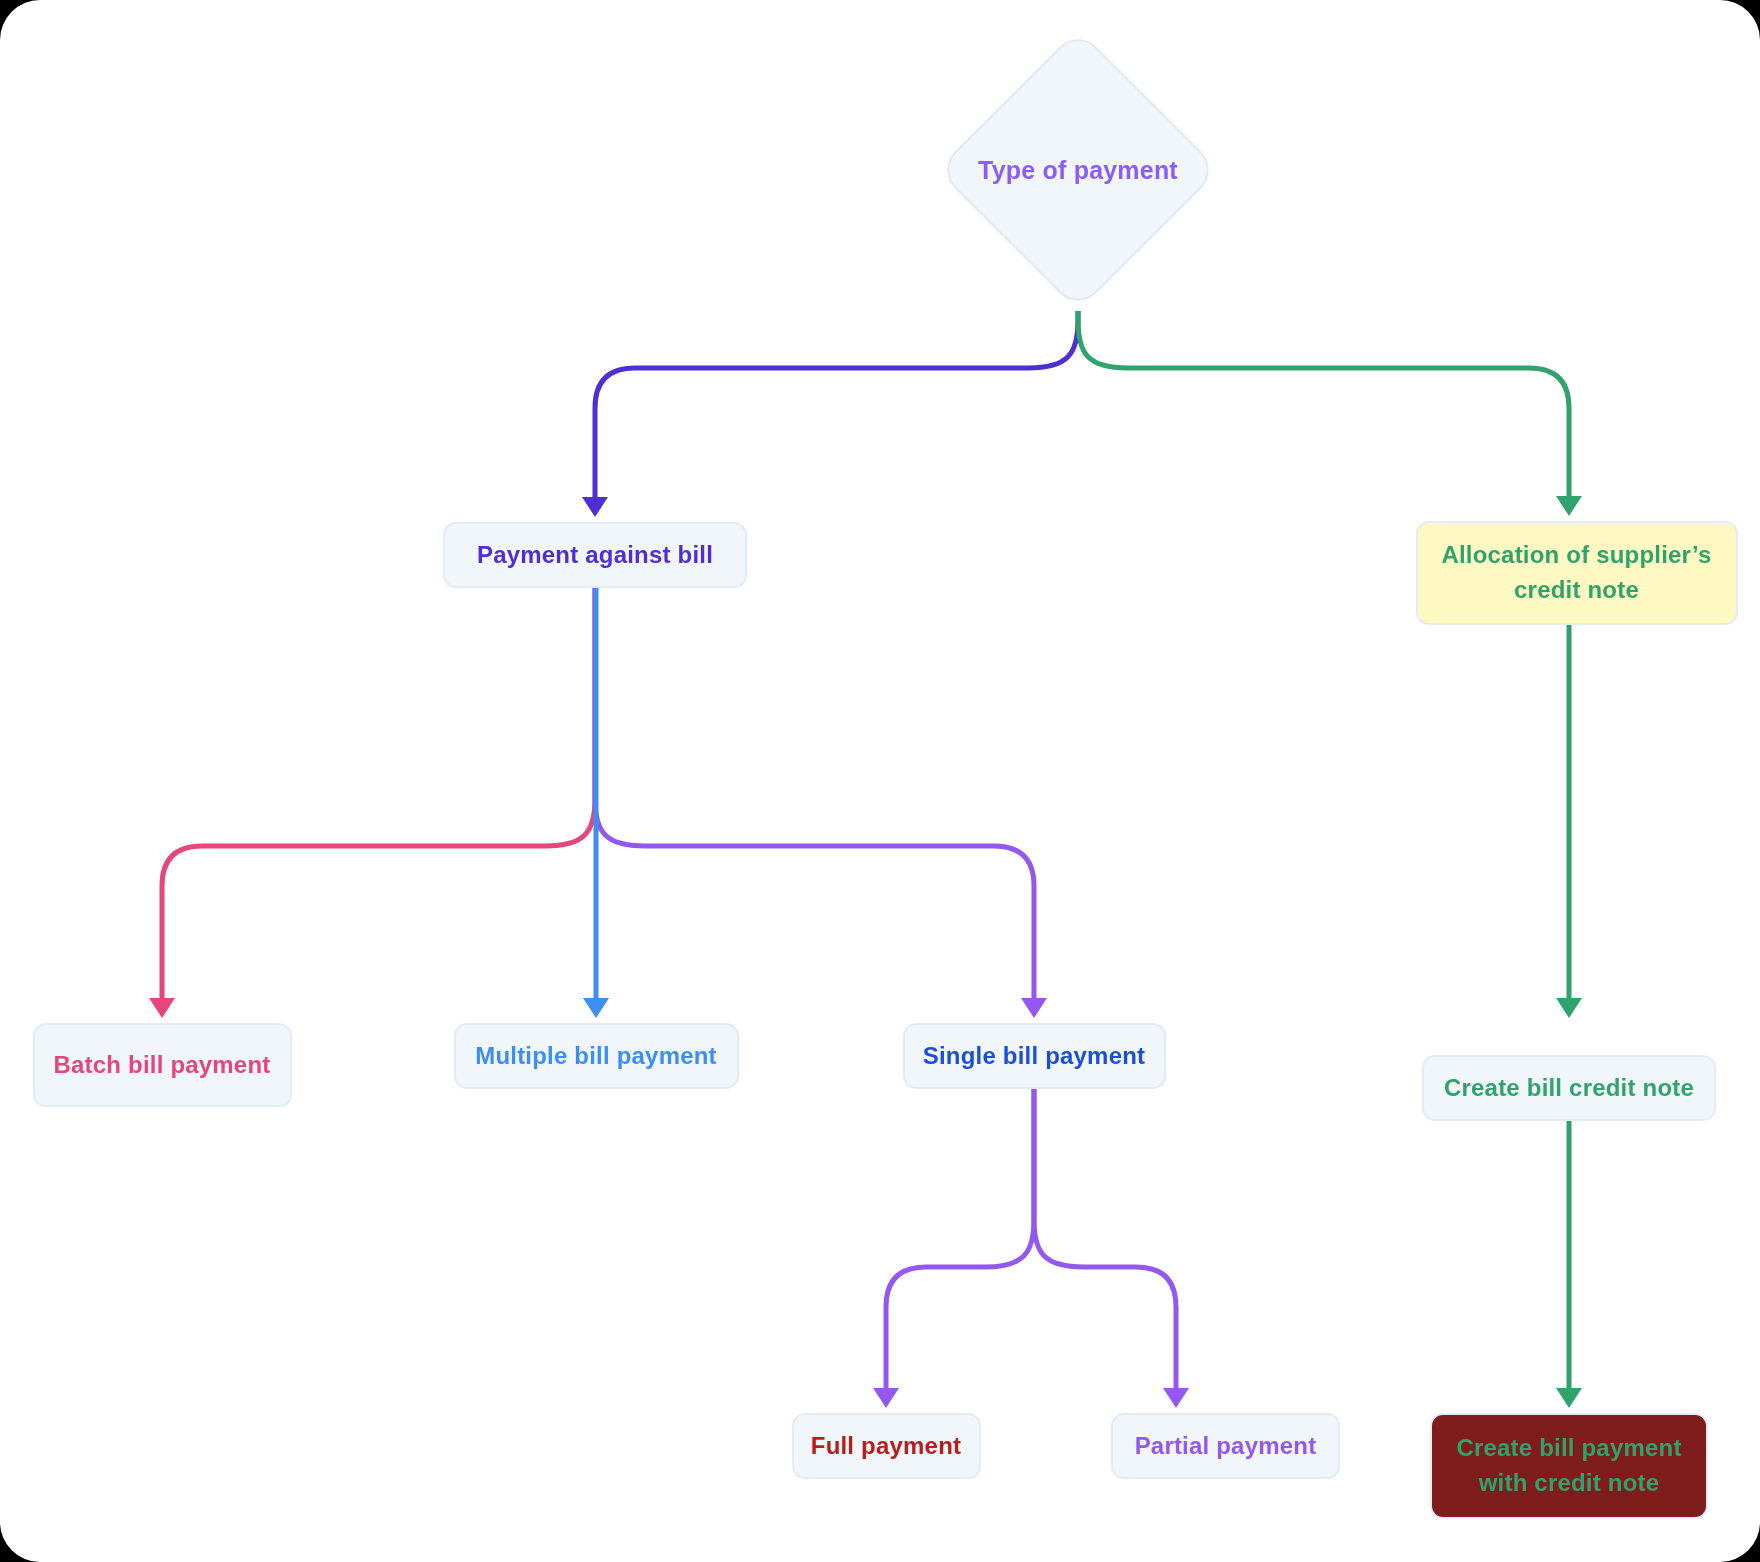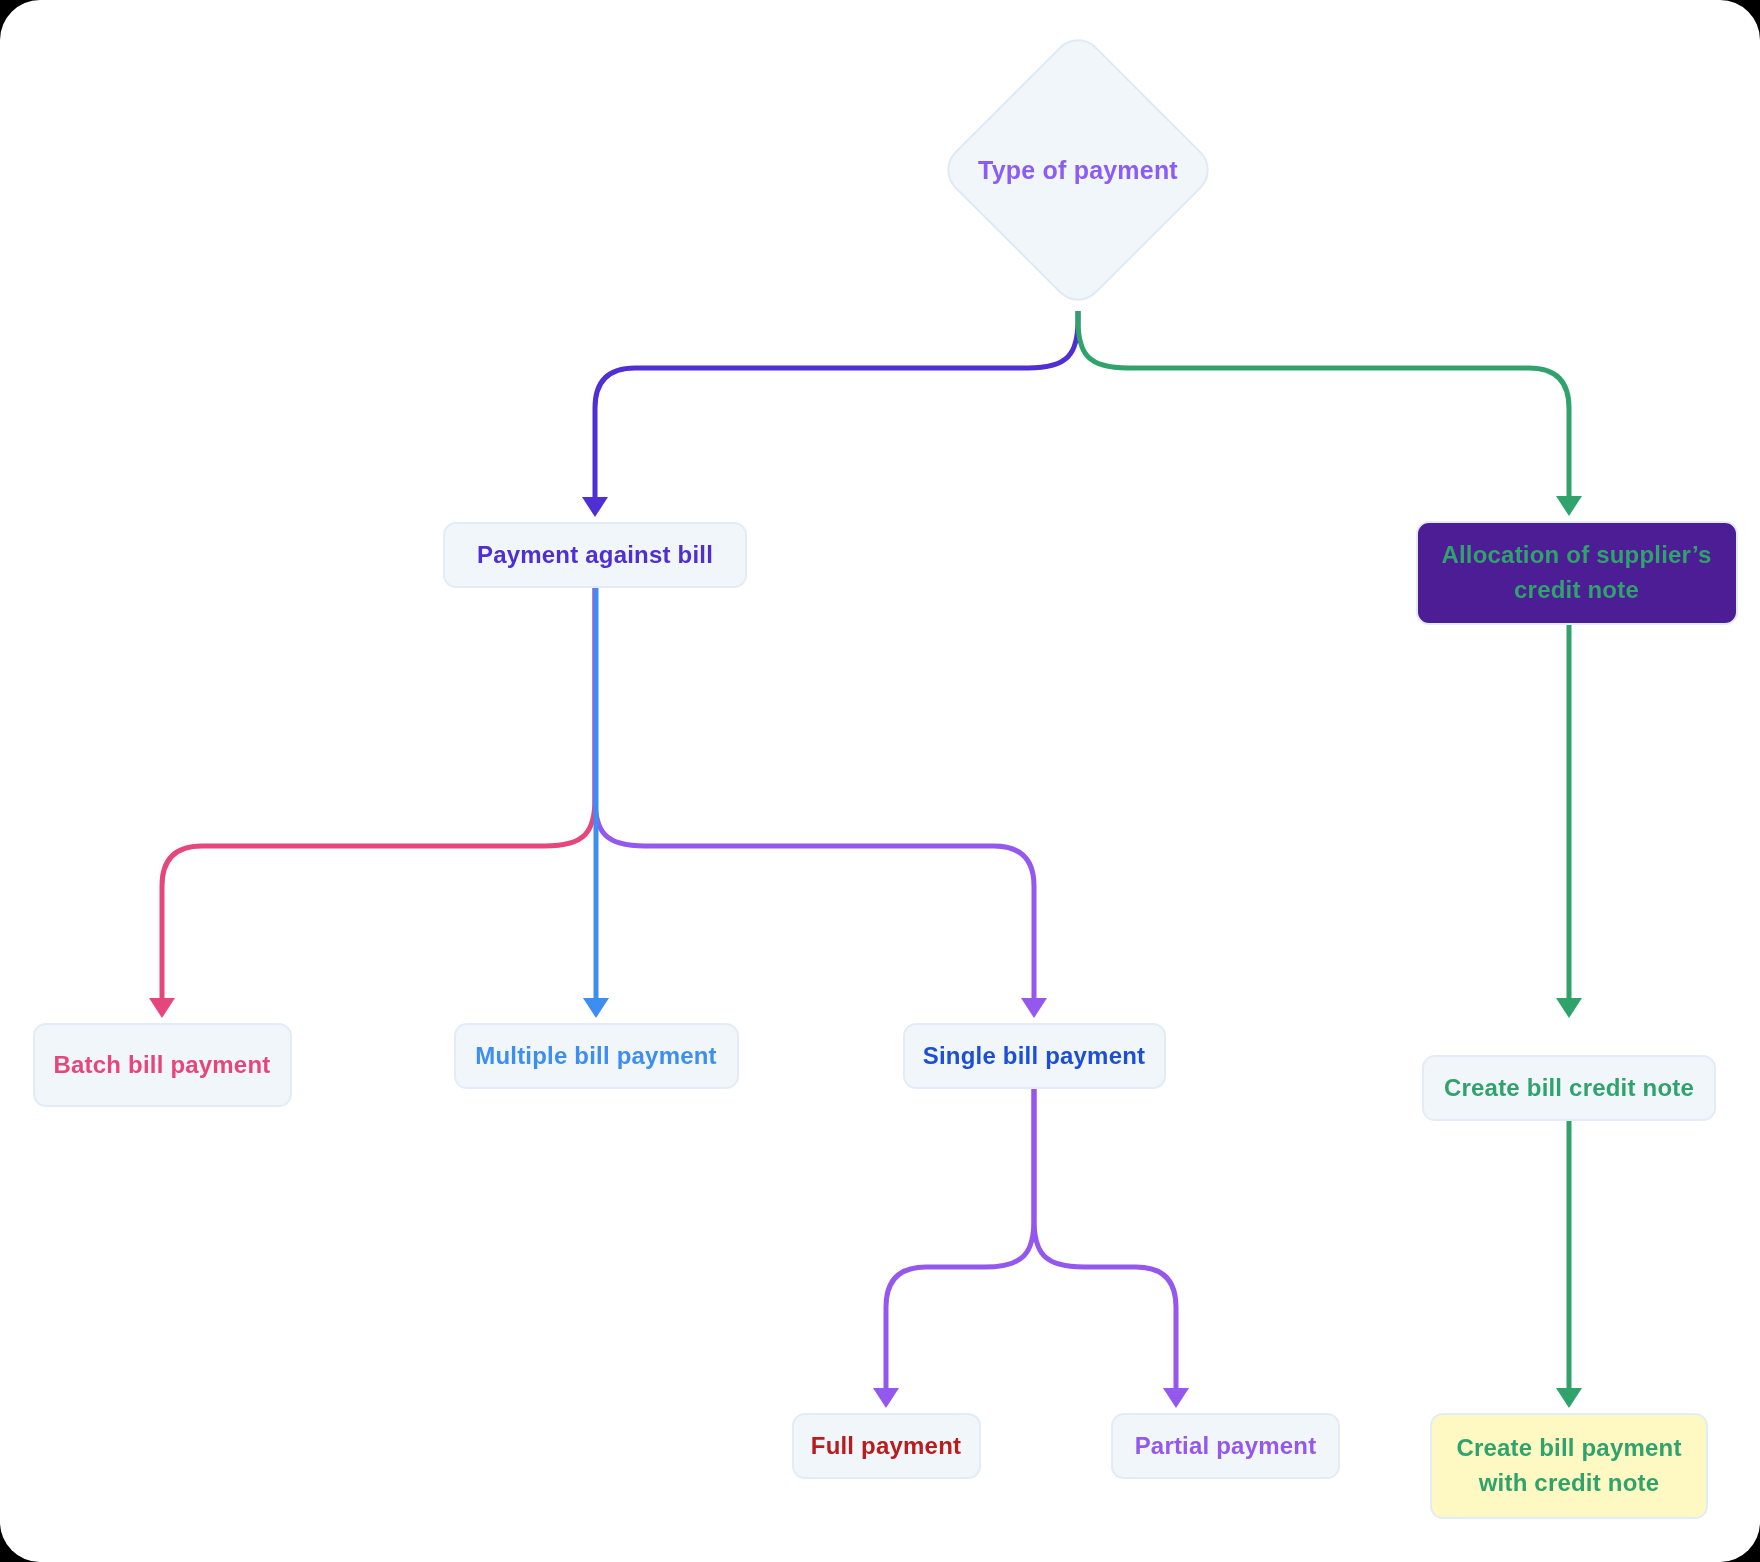--- a/index.html
+++ b/index.html
@@ -86,24 +86,24 @@
       <path d="M 1556 998 L 1582 998 L 1569 1018 Z" fill="#30a26c"></path>
       <path d="M 1569 1089 L 1569 1391" stroke="#30a26c" fill="none" stroke-width="5" stroke-linejoin="round"></path>
       <path d="M 1556 1388 L 1582 1388 L 1569 1408 Z" fill="#30a26c"></path>
     </svg>
   <div>
       <div class="diamond-wrap" style="left: 978px; top: 70px; width: 200px; height: 200px;">
         <div class="diamond-shape" style="background: rgb(241, 246, 250);"></div>
         <div class="diamond-label" style="color: #8b5cf6;">Type of payment</div>
       </div>
       <div class="node" style="left: 443px; top: 522px; width: 304px; height: 66px; background: rgb(241, 246, 250); border-color: rgb(227, 236, 246); color: rgb(79, 46, 211);"><span>Payment against bill</span></div>
-      <div class="node" style="left: 1415.5px; top: 521px; width: 322px; height: 104px; background: #4c1d95; border-color: rgb(227, 236, 246); color: rgb(48, 162, 108);"><span>Allocation of supplier’s
+      <div class="node" style="left: 1415.5px; top: 521px; width: 322px; height: 104px; background: #fef9c3; border-color: rgb(227, 236, 246); color: rgb(48, 162, 108);"><span>Allocation of supplier’s
 credit note</span></div>
       <div class="node" style="left: 32.5px; top: 1023px; width: 259px; height: 84px; background: rgb(241, 246, 250); border-color: rgb(227, 236, 246); color: rgb(229, 71, 124);"><span>Batch bill payment</span></div>
       <div class="node" style="left: 453.5px; top: 1023px; width: 285px; height: 66px; background: rgb(241, 246, 250); border-color: rgb(227, 236, 246); color: rgb(62, 142, 242);"><span>Multiple bill payment</span></div>
       <div class="node" style="left: 902.5px; top: 1023px; width: 263px; height: 66px; background: rgb(241, 246, 250); border-color: rgb(227, 236, 246); color: #1d4ed8;"><span>Single bill payment</span></div>
       <div class="node" style="left: 1422px; top: 1023px; width: 294px; height: 66px; background: rgb(241, 246, 250); border-color: rgb(227, 236, 246); color: rgb(48, 162, 108); margin-top: 32px;"><span>Create bill credit note</span></div>
       <div class="node" style="left: 791.5px; top: 1413px; width: 189px; height: 66px; background: rgb(241, 246, 250); border-color: rgb(227, 236, 246); color: #b91c1c;"><span>Full payment</span></div>
       <div class="node" style="left: 1111px; top: 1413px; width: 229px; height: 66px; background: rgb(241, 246, 250); border-color: rgb(227, 236, 246); color: rgb(148, 88, 238);"><span>Partial payment</span></div>
-      <div class="node" style="left: 1430px; top: 1413px; width: 278px; height: 106px; background: #fef9c3; border-color: rgb(227, 236, 246); color: rgb(48, 162, 108);"><span>Create bill payment
+      <div class="node" style="left: 1430px; top: 1413px; width: 278px; height: 106px; background: #7f1d1d; border-color: rgb(227, 236, 246); color: rgb(48, 162, 108);"><span>Create bill payment
 with credit note</span></div>
     </div>
 </div>
 
 </body></html>

